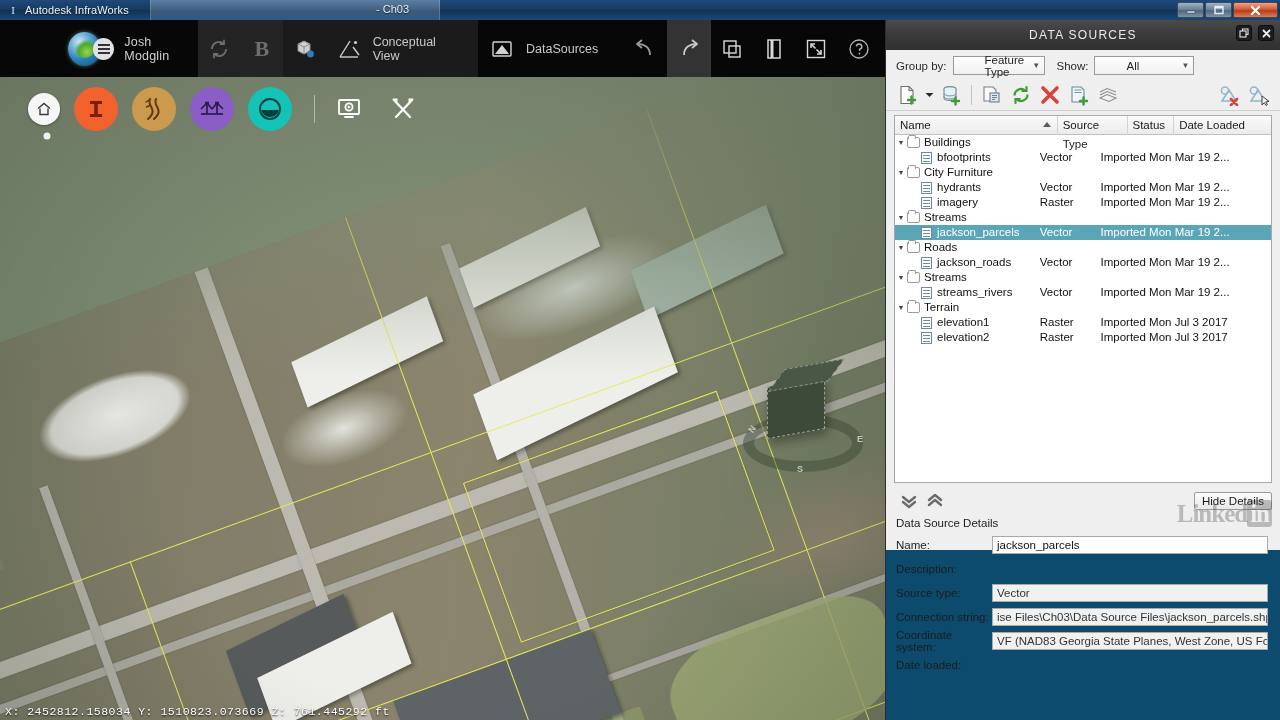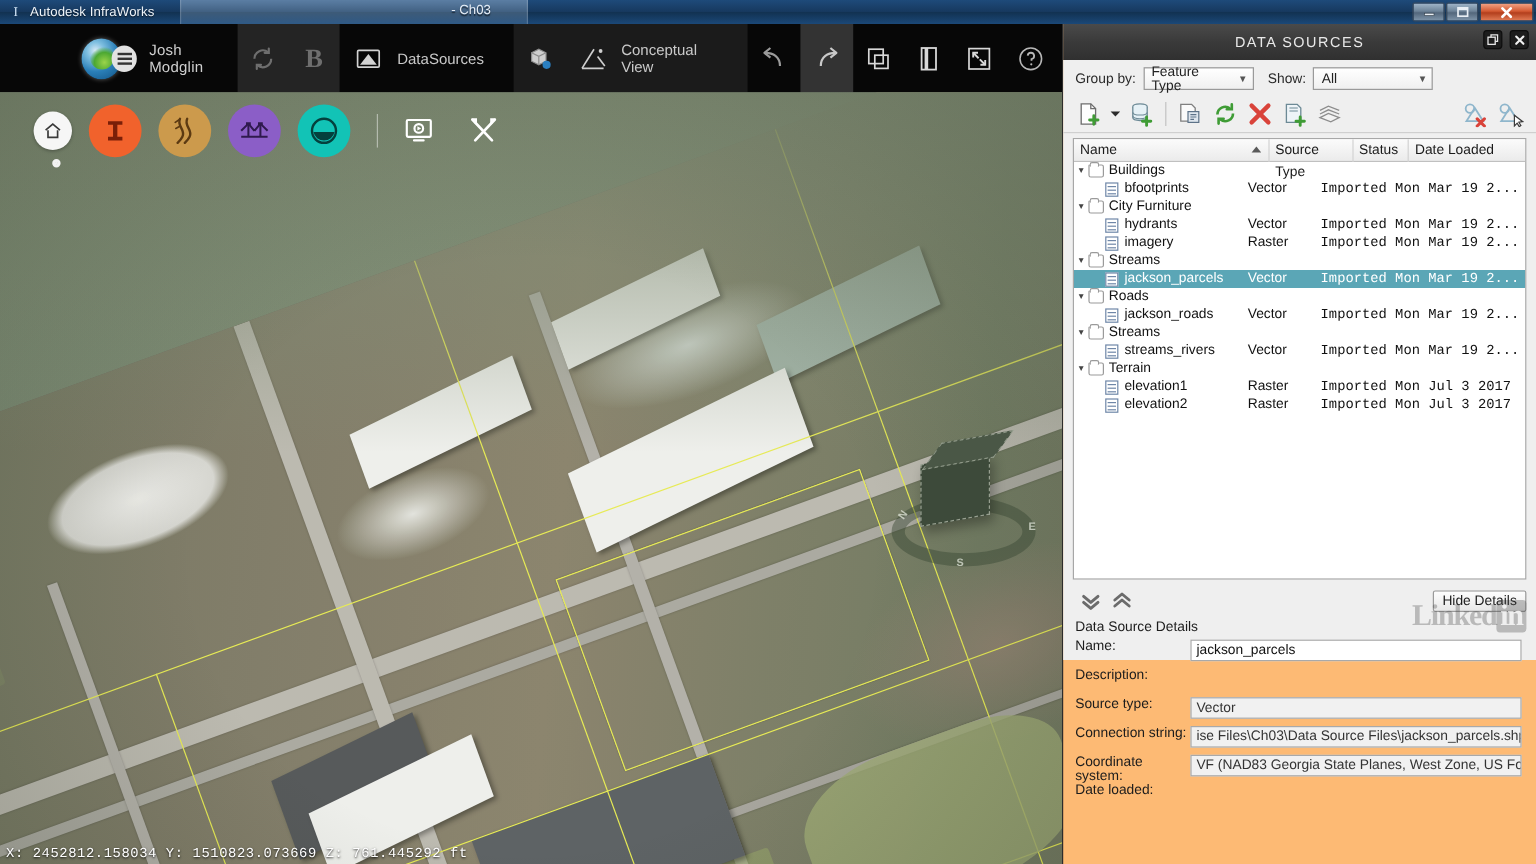--- a/index.html
+++ b/index.html
@@ -173,21 +173,21 @@
   .statusbar {
     position: absolute; left: 0; bottom: 0; width: 885px; height: 18px;
     display: flex; align-items: center; color: #fff; font-size: 11.5px;
     font-family: "Liberation Mono", monospace; letter-spacing: .5px;
     text-shadow: 0 1px 2px rgba(0,0,0,.9); padding-left: 5px;
   }
 
   
   .panel {
     position: absolute; left: 885px; top: 20px; width: 395px; height: 700px;
-    background: #fdba74; border-left: 1px solid #2c2c2c;
+    background: #0c4a6e; border-left: 1px solid #2c2c2c;
   }
   .panel-header {
     height: 30px; background: linear-gradient(180deg, #4a4a4a 0%, #3a3a3a 50%, #303030 100%);
     display: flex; align-items: center; justify-content: center; position: relative;
   }
   .panel-title { color: #e9e9e9; font-size: 12px; letter-spacing: 1.3px; }
   .panel-hbtns { position: absolute; right: 6px; top: 5px; display: flex; gap: 6px; }
   .phbtn {
     width: 16px; height: 16px; border-radius: 3px; background: #1d1d1d;
     display: flex; align-items: center; justify-content: center; color: #e8e8e8; font-size: 10px;
@@ -196,21 +196,21 @@
   .panel-body { background: #efefef; height: 500px; position: relative; }
 
   .rowbar {
     display: flex; align-items: center; gap: 6px; padding: 6px 8px 4px 10px; font-size: 11.5px; color: #2a2a2a;
   }
   .combo {
     border: 1px solid #9a9a9a; background: linear-gradient(180deg,#fff,#f0f0f0);
     height: 19px; display: flex; align-items: center; padding: 0 4px 0 6px;
     font-size: 11.5px; color: #222; position: relative;
   }
-  .combo .cv { flex: 1; }
+  .combo .cv { flex: 1; margin-left: 25px; }
   .combo .carrow { margin-left: 8px; color: #555; font-size: 8px; }
 
   .icontoolbar {
     height: 32px; display: flex; align-items: center; gap: 3px; padding: 0 8px 0 8px;
     border-bottom: 1px solid #cfcfcf; position: relative;
   }
   .ibtn { width: 26px; height: 26px; display: flex; align-items: center; justify-content: center; }
   .ibtn.sep { width: 1px; height: 20px; background: #c2c2c2; margin: 0 4px; }
   .ibtn.spacer { flex: 1; }
 
@@ -227,21 +227,21 @@
   .th.status { width: 48px; }
   .th.date { width: 100px; border-right: none; }
   .sortcar { position: absolute; right: 6px; top: 6px; width: 0; height: 0;
     border-left: 4px solid transparent; border-right: 4px solid transparent; border-bottom: 5px solid #5a5a5a; }
 
   .trow { display: flex; height: 15px; align-items: center; font-size: 11.5px; color: #111; }
   .trow.sel { background: #5ba6b6; color: #fff; }
   .tc { height: 15px; line-height: 15px; overflow: hidden; white-space: nowrap; }
   .tc.name { width: 168px; display: flex; align-items: center; text-align: center; }
   .tc.stype { width: 72px; padding-left: 5px; }
-  .tc.statusdate { width: 210px; padding-left: 5px; font-family: Liberation Mono, monospace; }
+  .tc.statusdate { width: 210px; padding-left: 5px; }
   .twisty { width: 12px; display: flex; align-items: center; justify-content: center; color: #444; font-size: 7px; }
   .folder {
     width: 13px; height: 11px; margin-right: 4px; position: relative;
     border: 1px solid #9a9a9a; border-radius: 1px 2px 2px 2px; background: #fff;
   }
   .folder::before {
     content:""; position:absolute; left: 0; top: -3px; width: 6px; height: 3px;
     border: 1px solid #9a9a9a; border-bottom: none; border-radius: 2px 2px 0 0; background: #fff;
   }
   .docico {
@@ -255,21 +255,21 @@
 
   .detailbar { display: flex; align-items: center; padding: 6px 8px 0 10px; height: 30px; }
   .chev { width: 26px; height: 22px; display: flex; align-items: center; justify-content: center; color: #6b6b6b; }
   .hidebtn {
     margin-left: auto; border: 1px solid #9a9a9a; background: linear-gradient(180deg,#fdfdfd,#e8e8e8);
     font-size: 11.5px; padding: 2px 7px; color: #1c1c1c; border-radius: 2px;
   }
   .dsd-title { font-size: 11.5px; color: #1c1c1c; padding: 4px 0 4px 10px; }
 
   .frm { padding: 0 12px 0 10px; }
-  .frow { display: flex; align-items: flex-start; height: 24px; }
+  .frow { display: flex; align-items: center; height: 24px; }
   .flabel { width: 96px; font-size: 11.5px; color: #1c1c1c; }
   .finput {
     flex: 1; height: 18px; border: 1px solid #a9a9a9; background: #fff;
     font-size: 11.5px; color: #111; line-height: 16px; padding: 0 4px; overflow: hidden; white-space: nowrap;
   }
   .finput.ro { background: #f1f1f1; color: #333; }
   .finput.empty { color: #9a9a9a; background: #f1f1f1; }
   .li-wm {
     position: absolute; right: 8px; bottom: 22px; font-size: 25px; font-weight: bold;
     color: rgba(60,60,60,.30); letter-spacing: -1px; font-family: Liberation Serif, serif;
@@ -324,48 +324,48 @@
             <path d="M19 12a7 7 0 0 1-11.5 5.4"></path>
           <path d="M17 3.5v3.5h-3.5" stroke-linecap="round"></path>
             <path d="M7 20.5V17h3.5" stroke-linecap="round"></path>
         </svg>
       </div>
       <div class="tbicon">
         <span style="font-family:'Liberation Serif',serif;font-weight:bold;font-size:22px;color:#6e6e6e;">B</span>
       </div>
     </div>
 
-    <div class="tb-seg" style="width:145px">
-      <div class="tbicon">
-        <svg width="26" height="24" viewBox="0 0 26 24" fill="none" stroke="#d2d2d2" stroke-width="1.4">
-          <rect x="4" y="5" width="18" height="14" rx="1"></rect>
-          <path d="M6 17 L13 8 L20 17 Z" fill="#d2d2d2" stroke="none"></path>
-        </svg>
-      </div>
-      <div class="tblabel">DataSources</div>
-    </div>
-
     <div class="tb-seg shade2" style="width:195px">
       <div class="tbicon">
         <svg width="26" height="26" viewBox="0 0 26 26">
           <path d="M6 8l6-3 6 3v7l-6 3-6-3z" fill="#cfcfcf" stroke="#8c8c8c" stroke-width="1"></path>
           <path d="M6 8l6 3 6-3" fill="none" stroke="#8c8c8c" stroke-width="1"></path>
           <path d="M12 11v7" fill="none" stroke="#8c8c8c" stroke-width="1"></path>
           <circle cx="18.5" cy="18" r="3.4" fill="#2b7fc0"></circle>
         </svg>
       </div>
       <div class="tbicon">
         <svg width="28" height="26" viewBox="0 0 28 26" fill="none" stroke="#cfcfcf" stroke-width="1.4">
           <path d="M4 21 L14 5"></path>
             <path d="M4 21 L22 21"></path>
             <path d="M17 11 L23 19"></path>
           <circle cx="19.5" cy="6.5" r="1.6" fill="#cfcfcf" stroke="none"></circle>
         </svg>
       </div>
       <div class="tblabel">Conceptual View</div>
+    </div>
+
+    <div class="tb-seg" style="width:145px">
+      <div class="tbicon">
+        <svg width="26" height="24" viewBox="0 0 26 24" fill="none" stroke="#d2d2d2" stroke-width="1.4">
+          <rect x="4" y="5" width="18" height="14" rx="1"></rect>
+          <path d="M6 17 L13 8 L20 17 Z" fill="#d2d2d2" stroke="none"></path>
+        </svg>
+      </div>
+      <div class="tblabel">DataSources</div>
     </div>
 
     <div class="tb-seg" style="width:44px">
       <div class="tbicon">
         <svg width="26" height="24" viewBox="0 0 26 24" fill="none" stroke="#9a9a9a" stroke-width="1.8" stroke-linejoin="round">
           <path d="M18 18 C18 10 12 7 6 7"></path>
             <path d="M10 3 L5 7 L10 11"></path>
         </svg>
       </div>
     </div>

